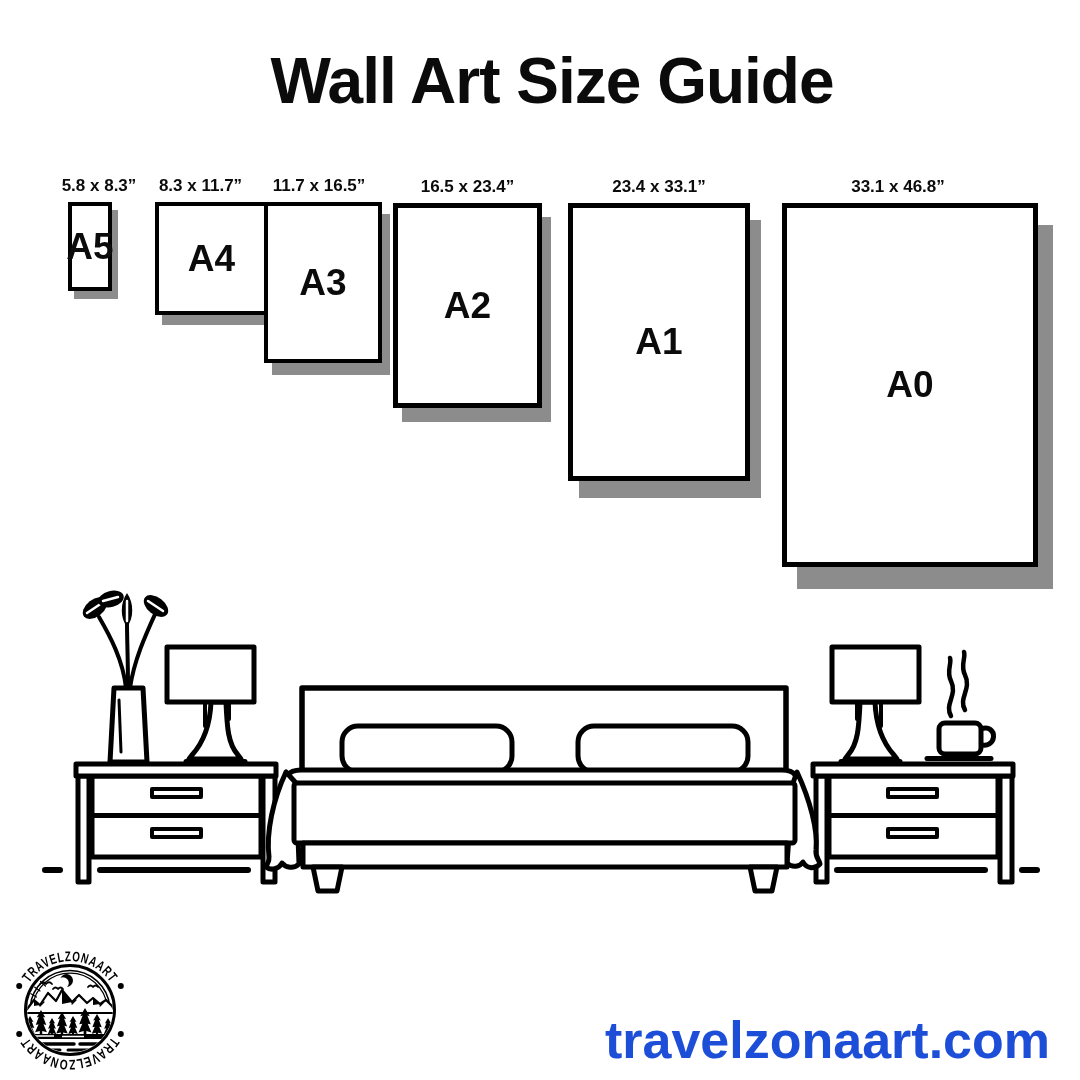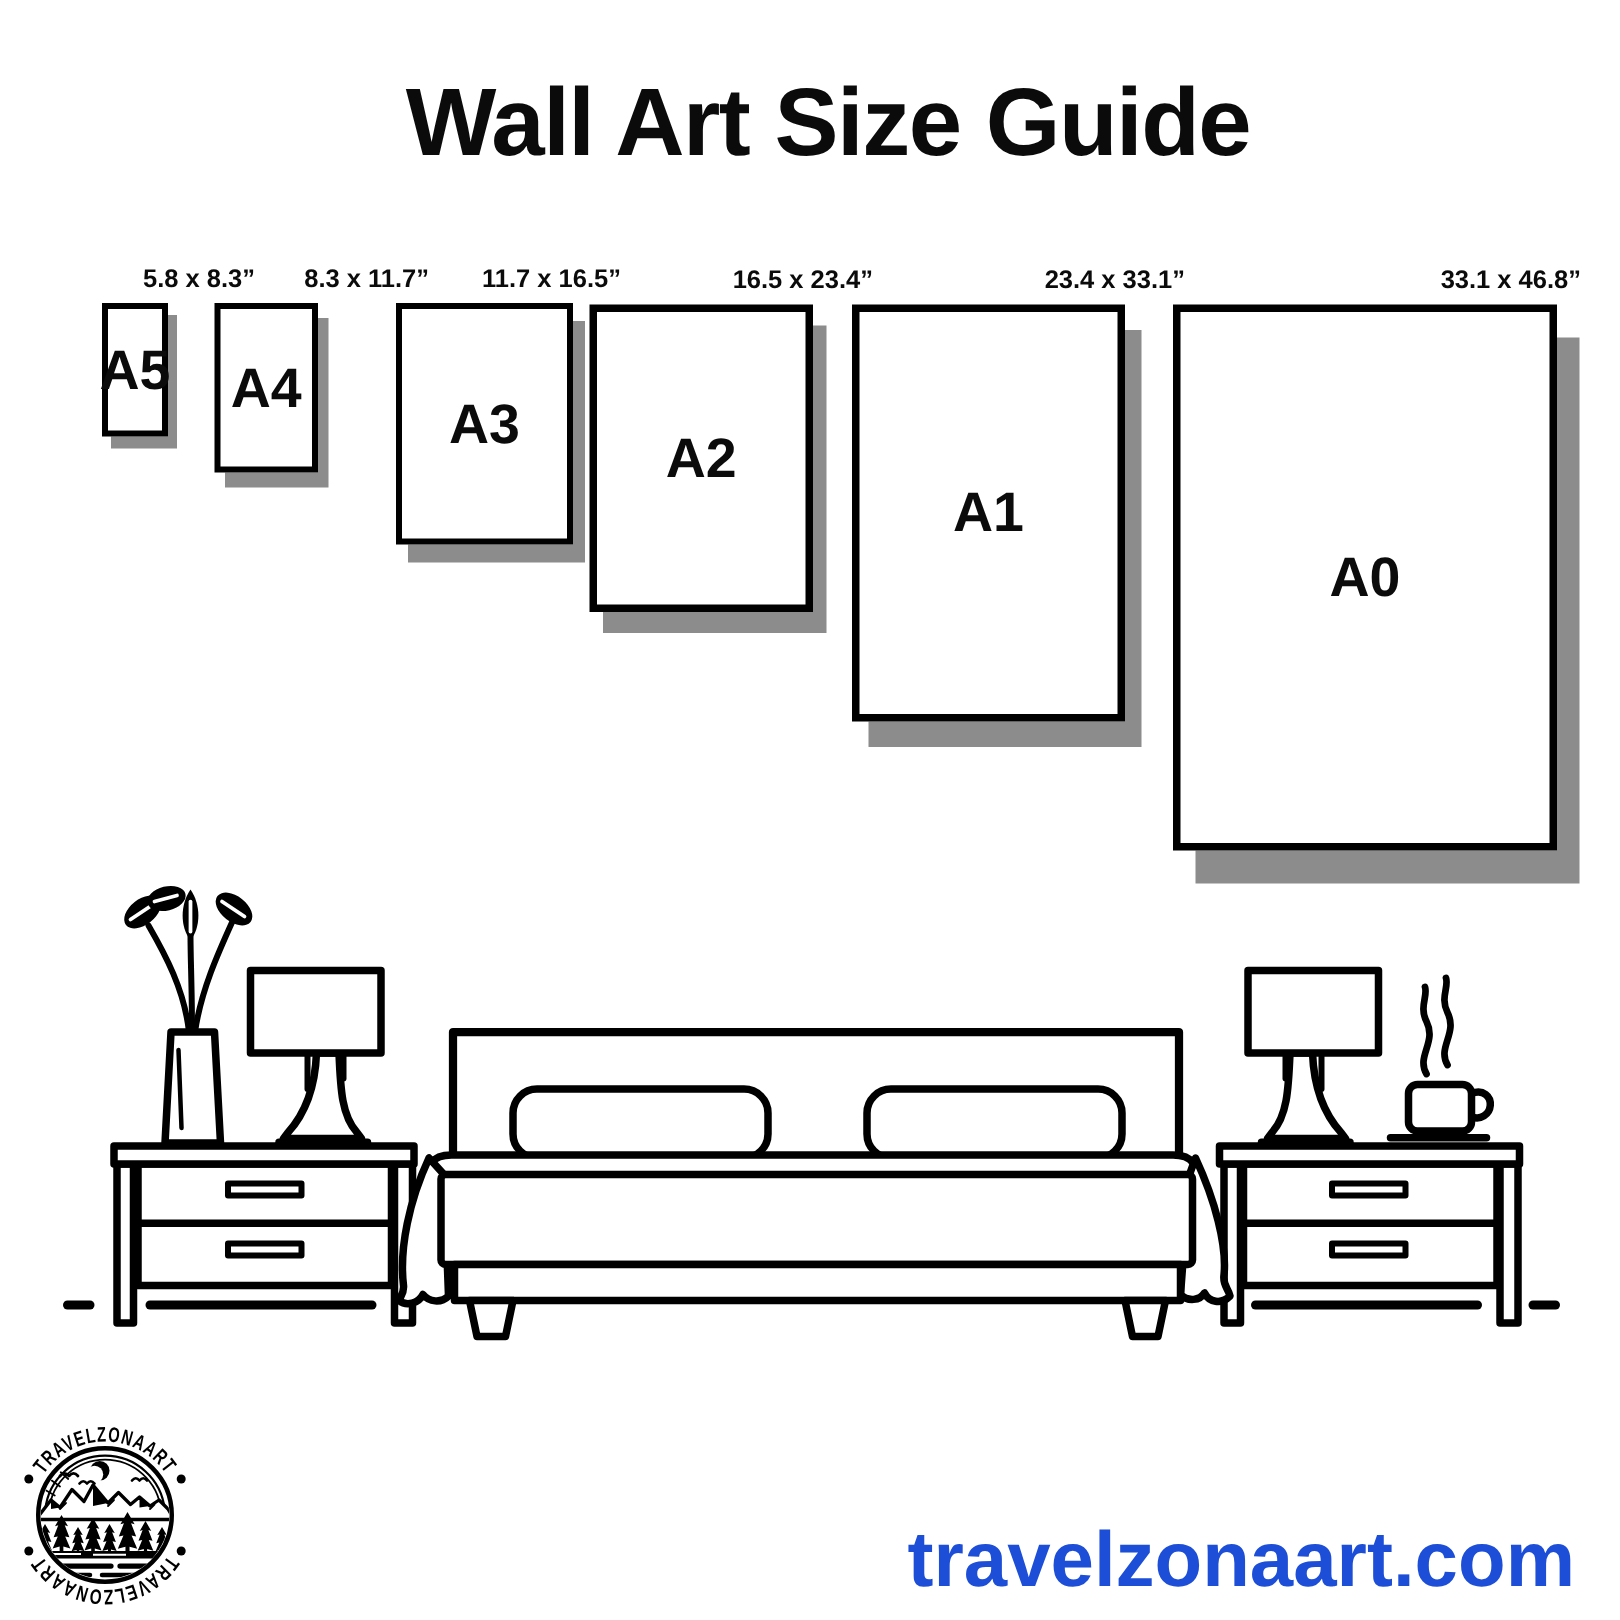--- a/index.html
+++ b/index.html
@@ -10,21 +10,21 @@
   .title{
     position:absolute;left:12px;top:44px;width:1080px;text-align:center;
     font-size:64px;font-weight:800;letter-spacing:-1px;color:#0b0b0b;
   }
   .frame{
     position:absolute;background:#ffffff;border:4px solid #000;box-sizing:border-box;
     display:flex;align-items:center;justify-content:center;
   }
   .frame-letter{font-size:37px;font-weight:700;color:#0b0b0b;}
   .dim-label{
-    position:absolute;text-align:right;font-size:17px;font-weight:700;color:#0b0b0b;
+    position:absolute;text-align:center;font-size:17px;font-weight:700;color:#0b0b0b;
     white-space:nowrap;
   }
   .footer-url{
     position:absolute;right:30px;top:1010px;font-size:52px;font-weight:800;color:#1d4ed8;
   }
   svg .ln{stroke:#000;stroke-linecap:round;stroke-linejoin:round;fill:none;}
   svg .fw{fill:#ffffff;}
 </style>
 </head>
 <body>
@@ -36,21 +36,21 @@
   <div class="dim-label" style="left:28px;top:176px;width:142px">5.8 x 8.3”</div>
   <div class="dim-label" style="left:115px;top:176px;width:171px">8.3 x 11.7”</div>
   <div class="dim-label" style="left:224px;top:176px;width:190px">11.7 x 16.5”</div>
   <div class="dim-label" style="left:353px;top:177px;width:229px">16.5 x 23.4”</div>
   <div class="dim-label" style="left:528px;top:177px;width:262px">23.4 x 33.1”</div>
   <div class="dim-label" style="left:742px;top:177px;width:312px">33.1 x 46.8”</div>
 
   <div class="frame" style="left:68px;top:202px;width:44px;height:89px;border-width:4px;box-shadow:6px 8px 0 0 #8c8c8c">
     <span class="frame-letter">A5</span>
   </div>
-  <div class="frame" style="left:143px;top:202px;width:69px;height:113px;border-width:4px;box-shadow:7px 10px 0 0 #8c8c8c">
+  <div class="frame" style="left:155px;top:202px;width:113px;height:113px;border-width:4px;box-shadow:7px 10px 0 0 #8c8c8c">
     <span class="frame-letter">A4</span>
   </div>
   <div class="frame" style="left:264px;top:202px;width:118px;height:161px;border-width:4px;box-shadow:8px 12px 0 0 #8c8c8c">
     <span class="frame-letter">A3</span>
   </div>
   <div class="frame" style="left:393px;top:203px;width:149px;height:205px;border-width:5px;box-shadow:9px 14px 0 0 #8c8c8c">
     <span class="frame-letter">A2</span>
   </div>
   <div class="frame" style="left:568px;top:203px;width:182px;height:278px;border-width:5px;box-shadow:11px 17px 0 0 #8c8c8c">
     <span class="frame-letter">A1</span>

